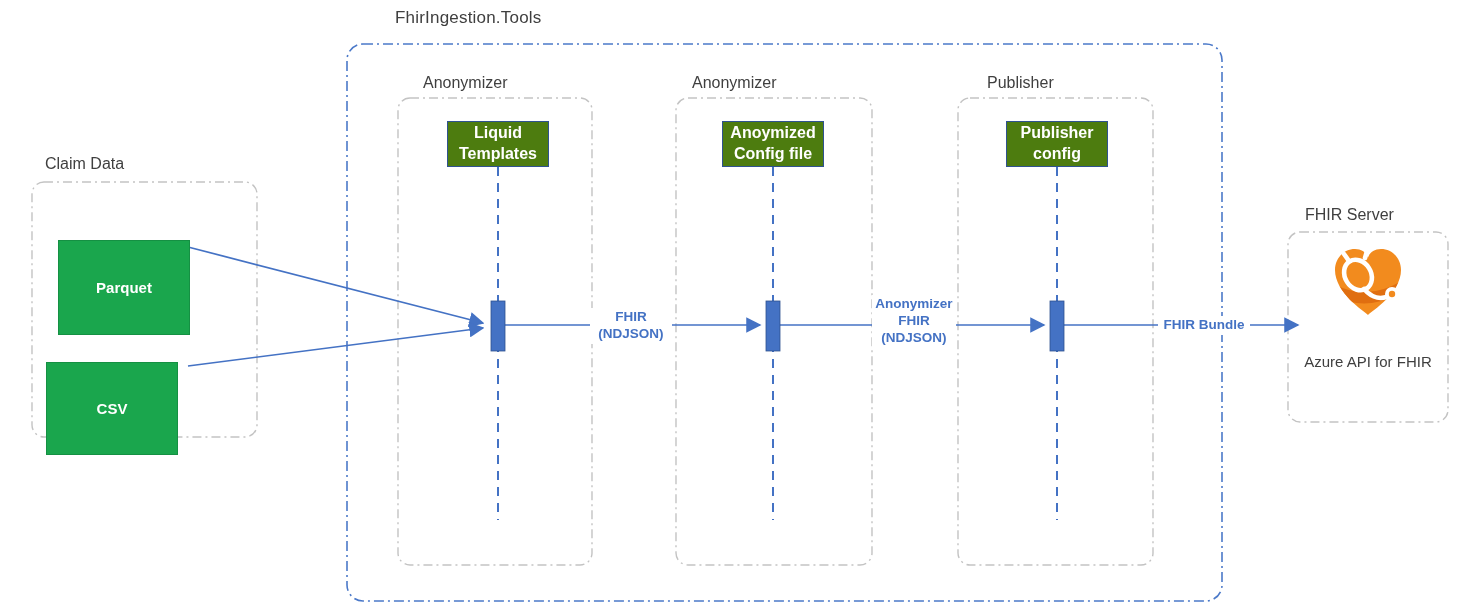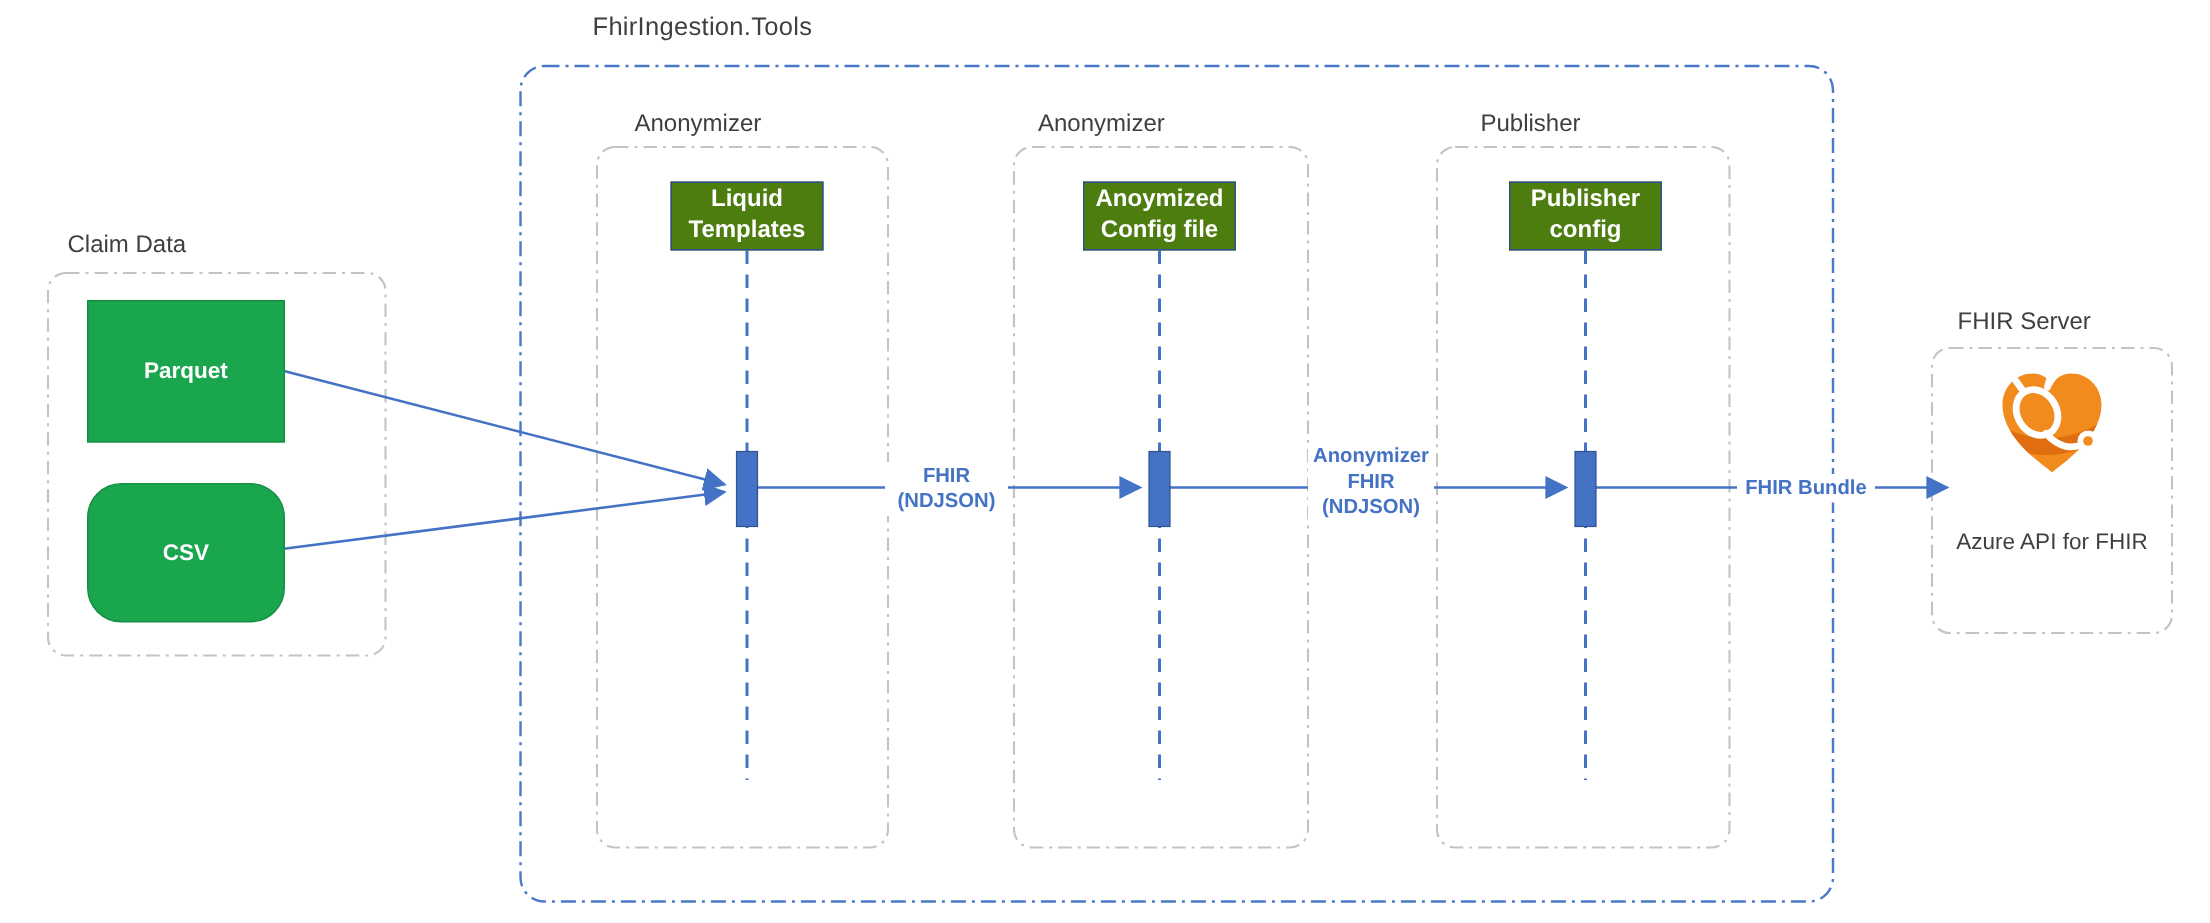--- a/index.html
+++ b/index.html
@@ -9,21 +9,21 @@
     -webkit-font-smoothing:antialiased;
   }
   .abs{position:absolute;}
   .group-title{
     font-size:17px;color:#3f3f3f;letter-spacing:.2px;white-space:nowrap;margin-left:20px;
   }
   .lane-title{font-size:16px;color:#3f3f3f;white-space:nowrap;}
   .green-box{
     background:#1aa64d;border:1px solid #159043;
     color:#ffffff;font-weight:bold;font-size:15px;
-    display:flex;align-items:center;justify-content:center;text-align:center;
+    display:flex;align-items:center;justify-content:center;text-align:center;margin-top:40px;
   }
   .config-box{
     background:#4d7c0f;border:1px solid #2f528f;
     color:#ffffff;font-weight:bold;font-size:16px;line-height:1.3;
     display:flex;align-items:center;justify-content:center;text-align:center;
     padding:2px;box-sizing:border-box;
   }
   .flow-label{
     color:#4472c4;font-weight:bold;font-size:13.5px;line-height:1.25;
     text-align:center;background:#ffffff;padding:1px 2px;
@@ -70,21 +70,21 @@
 
   <rect x="491" y="301" width="14" height="50" fill="#4472c4" stroke="#2f528f" stroke-width="0.8"></rect>
   <rect x="766" y="301" width="14" height="50" fill="#4472c4" stroke="#2f528f" stroke-width="0.8"></rect>
   <rect x="1050" y="301" width="14" height="50" fill="#4472c4" stroke="#2f528f" stroke-width="0.8"></rect>
 </svg>
 
 <div class="abs group-title" style="left:375px;top:8px;">FhirIngestion.Tools</div>
 
 <div class="abs lane-title" style="left:45px;top:155px;text-align:right;">Claim Data</div>
 <div class="abs green-box" style="left:58px;top:200px;width:130px;height:93px;">Parquet</div>
-<div class="abs green-box" style="left:58px;top:322px;width:130px;height:91px;border-radius:23px;">CSV</div>
+<div class="abs green-box" style="left:46px;top:322px;width:130px;height:91px;">CSV</div>
 
 <div class="abs lane-title" style="left:423px;top:74px;">Anonymizer</div>
 <div class="abs lane-title" style="left:692px;top:74px;">Anonymizer</div>
 <div class="abs lane-title" style="left:987px;top:74px;">Publisher</div>
 
 <div class="abs config-box" style="left:447px;top:121px;width:102px;height:46px;">Liquid Templates</div>
 <div class="abs config-box" style="left:722px;top:121px;width:102px;height:46px;">Anoymized Config file</div>
 <div class="abs config-box" style="left:1006px;top:121px;width:102px;height:46px;">Publisher config</div>
 
 <div class="abs flow-label" style="left:590px;top:308px;width:78px;">FHIR (NDJSON)</div>

